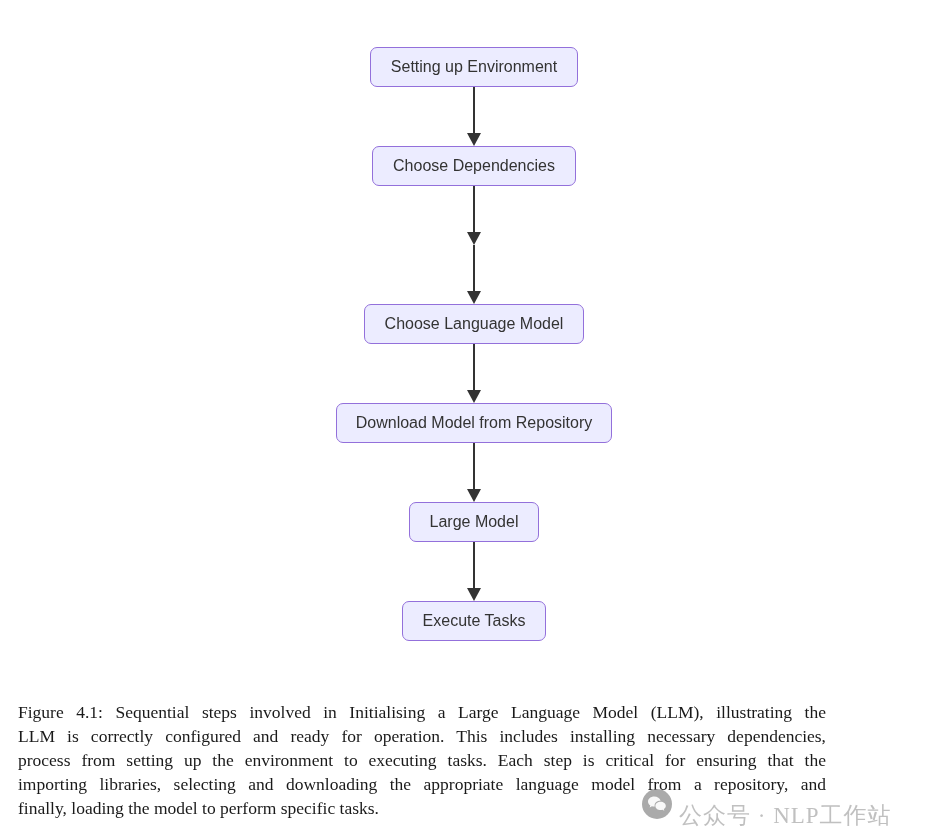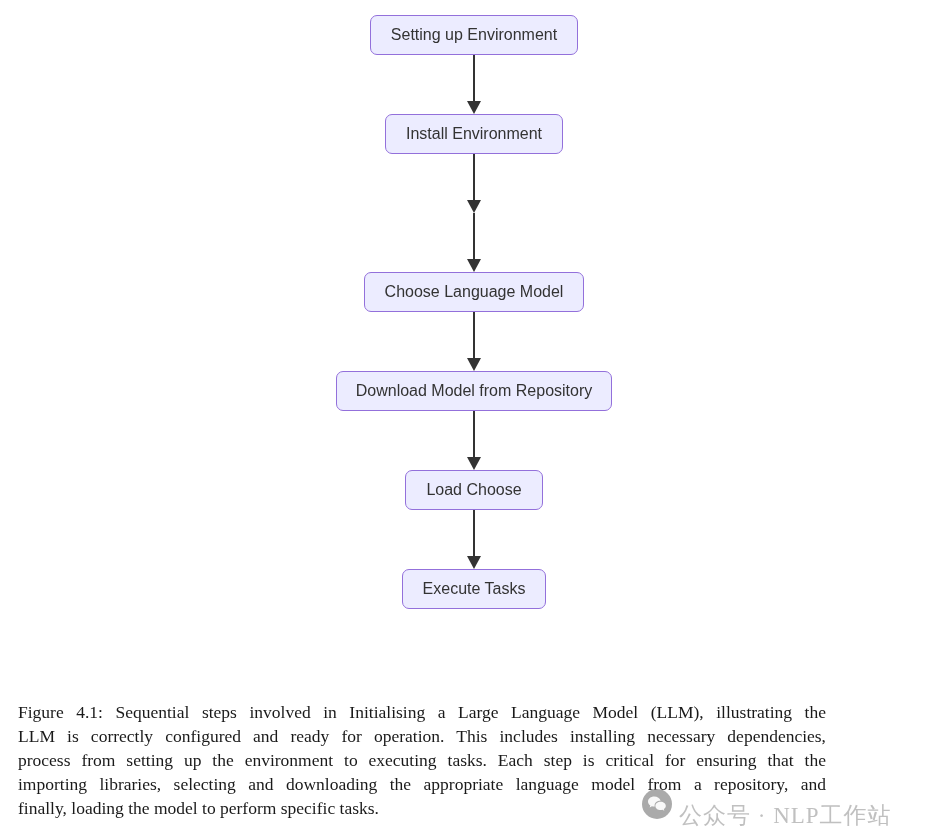--- a/index.html
+++ b/index.html
@@ -16,21 +16,21 @@
     position: relative;
     width: 948px;
     height: 827px;
     background: #ffffff;
     overflow: hidden;
     font-family: "Liberation Sans", sans-serif;
   }
   
   .flowchart {
     position: absolute;
-    top: 15px;
+    top: 47px;
     left: 0;
     width: 948px;
     display: flex;
     flex-direction: column;
     align-items: center;
   }
   .node {
     height: 40px;
     display: flex;
     align-items: center;
@@ -111,21 +111,21 @@
     <div class="node">
       <span>Setting up Environment</span>
     </div>
 
     <div class="arrow-wrap">
       <div class="arrow-line"></div>
       <div class="arrow-head"></div>
     </div>
 
     <div class="node">
-      <span>Install Environment</span>
+      <span>Choose Dependencies</span>
     </div>
 
     <div class="arrow-wrap">
       <div class="arrow-line"></div>
       <div class="arrow-head"></div>
     </div>
 
 
     <div class="arrow-wrap">
       <div class="arrow-line"></div>
@@ -144,21 +144,21 @@
     <div class="node node-wide">
       <span>Download Model from Repository</span>
     </div>
 
     <div class="arrow-wrap">
       <div class="arrow-line"></div>
       <div class="arrow-head"></div>
     </div>
 
     <div class="node">
-      <span>Load Choose</span>
+      <span>Large Model</span>
     </div>
 
     <div class="arrow-wrap">
       <div class="arrow-line"></div>
       <div class="arrow-head"></div>
     </div>
 
     <div class="node">
       <span>Execute Tasks</span>
     </div>

